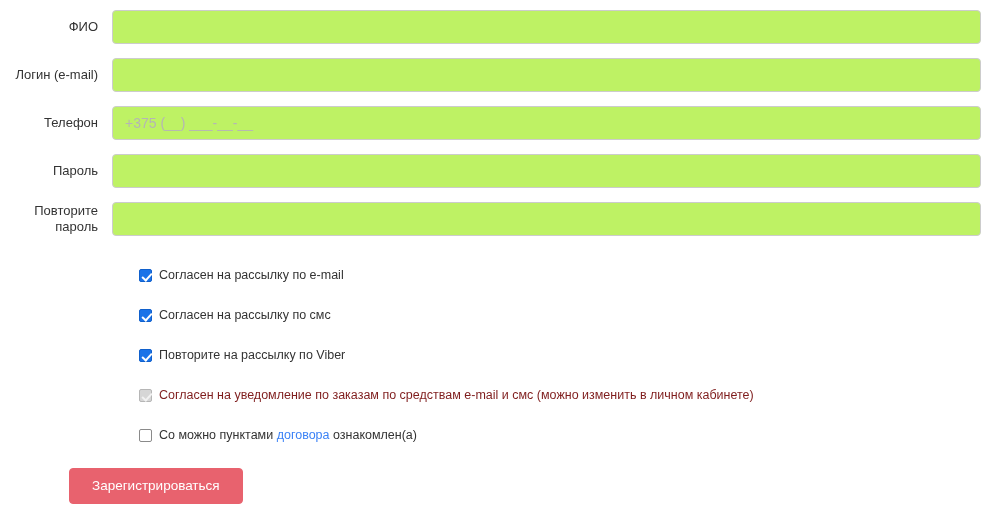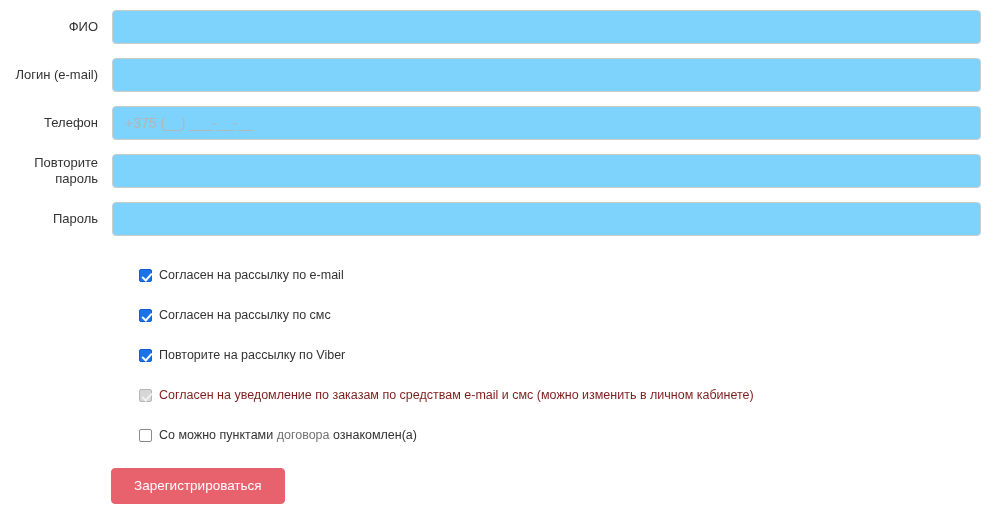--- a/index.html
+++ b/index.html
@@ -35,21 +35,21 @@
   .form-input {
     flex: 1;
     height: 34px;
     border: 1px solid #cccccc;
     border-radius: 4px;
     padding: 6px 12px;
     font-size: 14px;
     font-family: "Liberation Sans", sans-serif;
     color: #555555;
     outline: none;
-    background: #7dd3fc;
+    background: #bef264;
   }
   .form-input::placeholder {
     color: #b5b5b5;
   }
   .checks {
     padding-left: 139px;
     margin-top: 32px;
   }
   .check-row {
     display: flex;
@@ -104,25 +104,25 @@
   }
   .check-label {
     font-size: 12.5px;
     color: #333333;
     line-height: 14px;
   }
   .check-label.muted {
     color: #7f1d1d;
   }
   .link {
-    color: #737373;
+    color: #3b82f6;
     text-decoration: none;
   }
   .submit-wrap {
-    padding-left: 111px;
+    padding-left: 69px;
     margin-top: 26px;
   }
   .submit-btn {
     background: #e8626e;
     border: 1px solid #e8626e;
     color: #ffffff;
     font-size: 13.5px;
     font-family: "Liberation Sans", sans-serif;
     padding: 10px 22px;
     border-radius: 4px;
@@ -144,26 +144,26 @@
     <div class="form-label">Логин (e-mail)</div>
     <input class="form-input" type="text" value="" style="">
   </div>
 
   <div class="form-row">
     <div class="form-label">Телефон</div>
     <input class="form-input" type="text" placeholder="+375 (__) ___-__-__" style="">
   </div>
 
   <div class="form-row">
-    <div class="form-label">Повторите пароль</div>
+    <div class="form-label">Пароль</div>
     <input class="form-input" type="password" value="" style="">
   </div>
 
   <div class="form-row">
-    <div class="form-label">Пароль</div>
+    <div class="form-label">Повторите пароль</div>
     <input class="form-input" type="password" value="" style="">
   </div>
 
   <div class="checks">
 
     <div class="check-row">
       <span class="cbox checked"></span>
       <span class="check-label">Согласен на рассылку по e-mail</span>
     </div>
 

